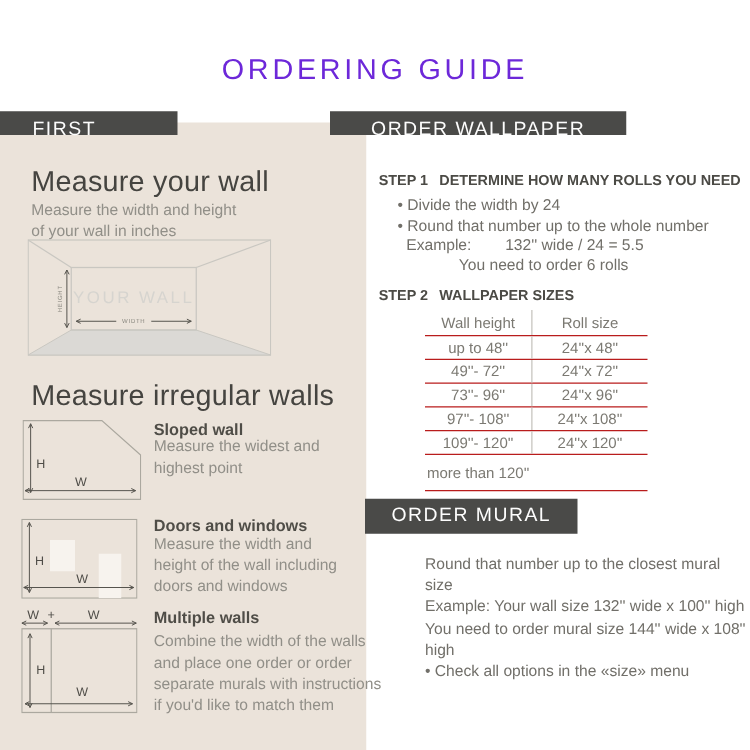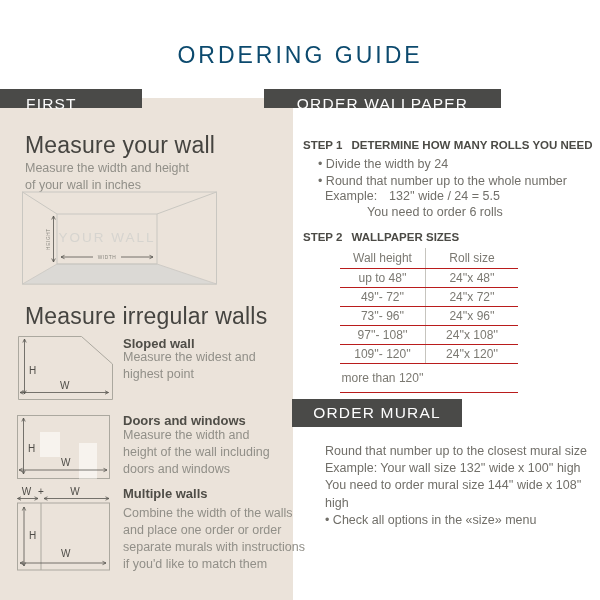--- a/index.html
+++ b/index.html
@@ -2,21 +2,21 @@
 <html><head>
 <meta charset="utf-8">
 <style>
   html,body { margin:0; padding:0; background:#ffffff; }
   .canvas {
     position:relative; width:600px; height:600px; background:#ffffff;
     font-family:"Liberation Sans", sans-serif; overflow:hidden;
   }
   .page-title {
     position:absolute; top:42px; left:0; right:0; margin:0; text-align:center;
-    font-size:23px; font-weight:500; letter-spacing:3px; color:#0c4a6e;
+    font-size:23px; font-weight:500; letter-spacing:3px; color:#6d28d9;
   }
   .beige-panel { position:absolute; left:0; top:98px; width:293px; height:502px; background:#ebe3da; }
 
   .dark-box { position:absolute; background:#4a4a48; color:#fdfdfd; height:19px;
     line-height:29px; font-size:15.5px; letter-spacing:1.2px; }
   .first-box { left:0; top:89px; width:142px; padding-left:26px; box-sizing:border-box; }
   .wp-box   { left:264px; top:89px; width:237px; text-align:center; }
   .mural-box{ left:292px; top:399px; width:170px; height:28px; line-height:28px; text-align:center; }
 
   .h2 { position:absolute; margin:0; font-size:23px; font-weight:500; color:#454440; letter-spacing:0.2px; }
@@ -46,33 +46,33 @@
   .svg-dim  { font-family:"Liberation Sans",sans-serif; font-size:10px; font-weight:500; fill:#4f4d48; }
   .svg-tiny { font-family:"Liberation Sans",sans-serif; font-size:4.8px; letter-spacing:0.6px; fill:#89877f; }
   .wall-watermark { font-family:"Liberation Sans",sans-serif; font-size:13.5px; letter-spacing:2px; fill:#d6d4cf; }
 
   .step-row { position:absolute; display:flex; gap:9px; font-size:11.5px; font-weight:bold; color:#4b4a45; }
   .step1-row { left:303px; top:139px; }
   .step2-row { left:303px; top:231px; }
   .rtext { position:absolute; font-size:12.5px; color:#716f69; }
   .bullets { left:318px; top:156px; line-height:16.5px; }
   .example-row { left:325px; top:189px; }
-  .ex-value { margin-left:12px; }
+  .ex-value { margin-left:27px; }
   .example-note { left:367px; top:205px; }
 
   .size-table { position:absolute; left:340px; top:248px; width:178px; font-size:12px; color:#7b7972; }
   .t-row { display:flex; height:18px; border-bottom:1px solid #b91c1c; }
   .t-head { height:20px; }
   .t-last { height:28px; }
   .t-c1 { width:85px; display:flex; align-items:center; justify-content:center; }
   .t-c2 { width:92px; display:flex; align-items:center; justify-content:center;
           border-left:1px solid #c6c4be; white-space:pre-line; text-align:right; line-height:13px; }
   .t-c2.no-sep { border-left:none; }
 
-  .mural-text { position:absolute; left:325px; top:443px; font-size:12.5px; line-height:17.2px; color:#716f69; }
+  .mural-text { position:absolute; left:340px; top:443px; font-size:12.5px; line-height:17.2px; color:#716f69; }
 </style>
 </head>
 <body>
 
 <div class="canvas">
 
   <h1 class="page-title">ORDERING GUIDE</h1>
 
   <div class="beige-panel"></div>
 

